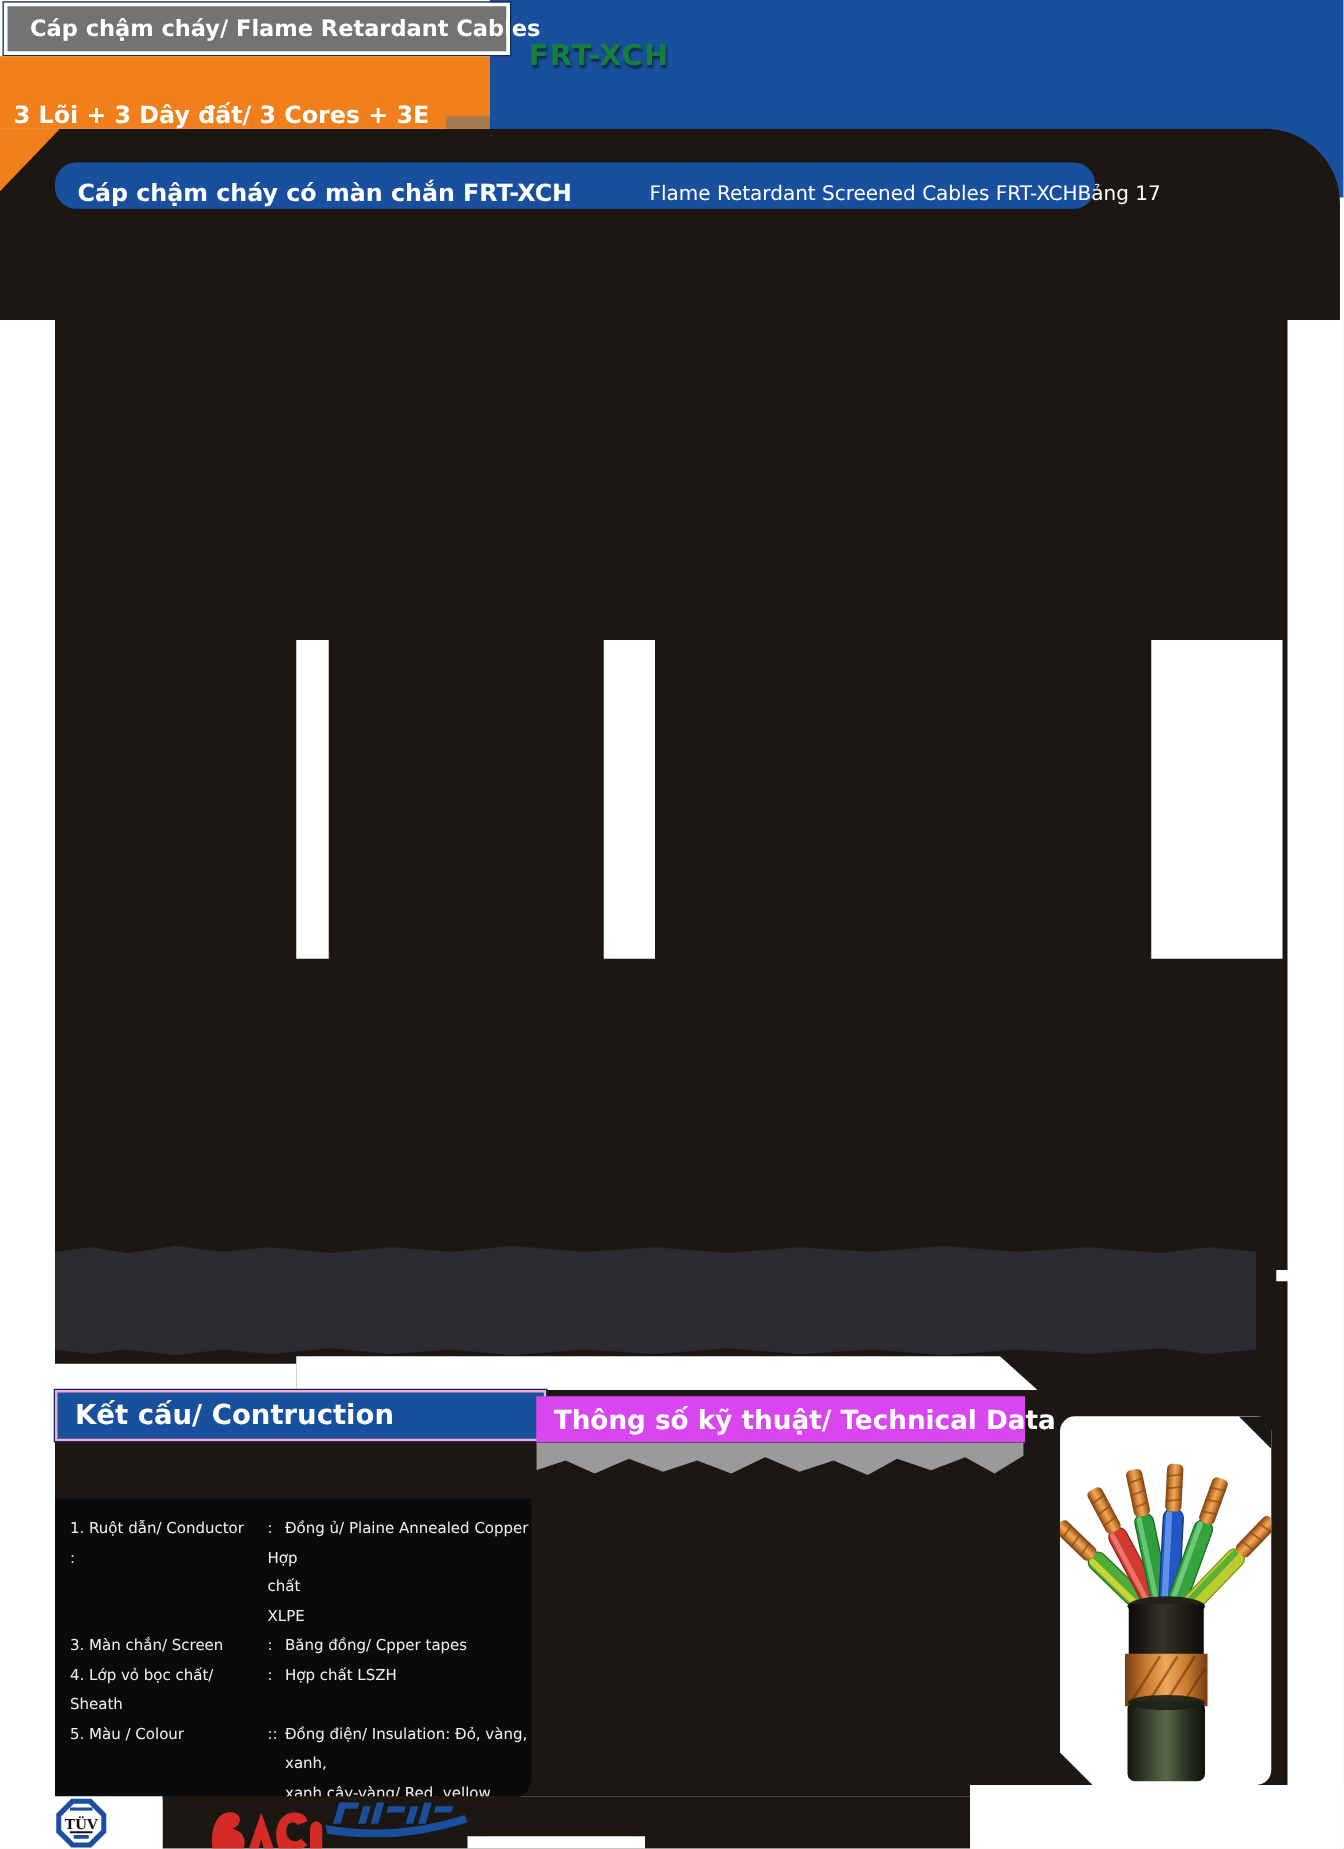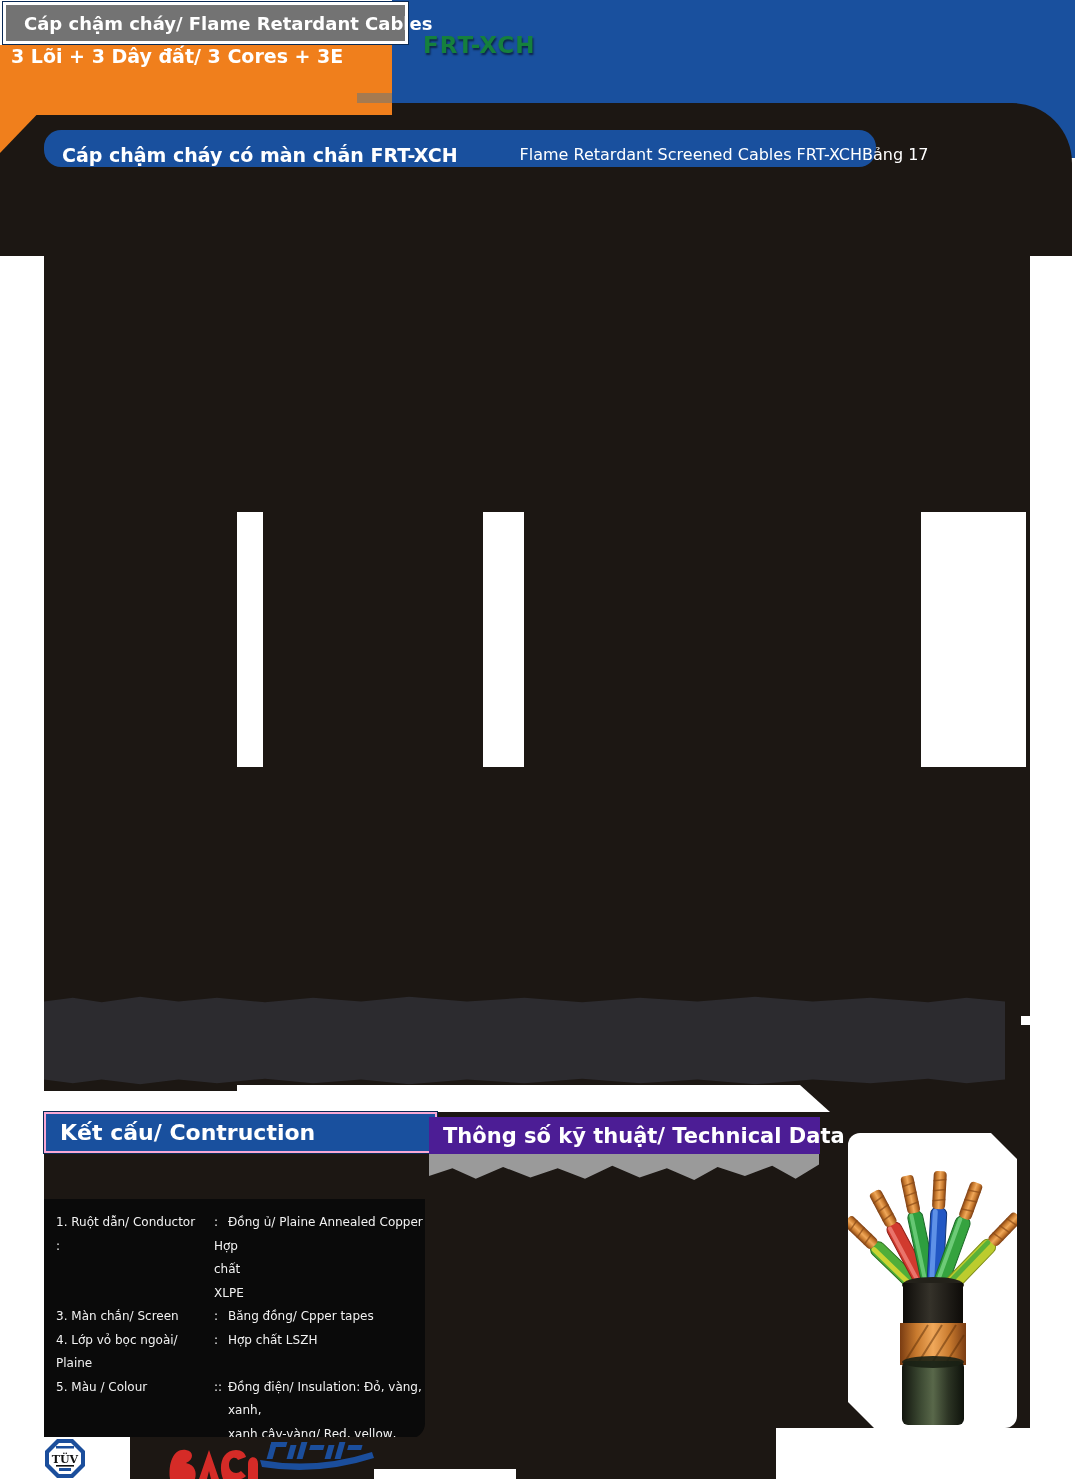--- a/index.html
+++ b/index.html
@@ -11,22 +11,22 @@
   #product-code{left:423px;top:32px;color:#15803d;font-size:23px;font-weight:bold;
                 letter-spacing:1px;text-shadow:1px 2px 2px rgba(0,0,0,.55);}
   #black-top-band{left:0;top:103px;width:1072px;height:153px;background:#1C1713;
                   border-top-right-radius:60px;}
   #orange-corner{left:0;top:103px;width:48px;height:50px;background:#F07F1C;
                  clip-path:polygon(0 0,100% 0,0 100%);}
   #cat-box{left:3px;top:2px;width:381px;height:36px;background:#737373;
            border:3px solid #fff;outline:1px solid #0A2A55;
            display:flex;align-items:center;padding-left:18px;}
   #cat-box span{color:#fff;font-size:18px;font-weight:bold;white-space:nowrap;}
-  #orange-box{left:0;top:45px;width:392px;height:70px;background:#F07F1C;
-              display:flex;align-items:flex-start;padding-left:11px;box-sizing:border-box;}
+  #orange-box{left:0;top:45px;width:392px;height:58px;background:#F07F1C;
+              display:flex;align-items:flex-end;padding-left:11px;box-sizing:border-box;}
   #orange-box span{color:#fff;font-size:19px;font-weight:bold;white-space:nowrap;}
   #tan-square{left:357px;top:93px;width:35px;height:10px;background:#A57A50;}
   
   #title-bar{left:44px;top:130px;width:832px;height:37px;background:#19509E;
              display:flex;align-items:center;box-sizing:border-box;
              padding:12px 14px 0 18px;color:#fff;border-radius:17px;}
   #title-vi{font-size:19px;font-weight:bold;white-space:nowrap;}
   #title-en{font-size:16px;margin-left:62px;white-space:nowrap;}
   #table-ref{font-size:16px;margin-left:auto;white-space:nowrap;}
   
@@ -42,21 +42,21 @@
      clip-path:polygon(0 8%,3% 4%,6% 9%,10% 3%,14% 8%,18% 4%,23% 9%,28% 4%,33% 8%,38% 3%,44% 8%,50% 4%,56% 9%,62% 4%,68% 8%,74% 3%,80% 8%,86% 4%,92% 9%,96% 4%,100% 8%,100% 92%,96% 96%,92% 91%,86% 96%,80% 92%,74% 97%,68% 92%,62% 96%,56% 91%,50% 96%,44% 92%,38% 97%,33% 92%,28% 96%,23% 91%,18% 96%,14% 92%,10% 97%,6% 92%,3% 96%,0 92%);}
   #white-strip-left{left:44px;top:1091px;width:193px;height:21px;background:#fff;}
   #white-strip-main{left:237px;top:1085px;width:563px;height:27px;background:#fff;}
   #white-strip-tri{left:800px;top:1085px;width:30px;height:27px;background:#fff;
                    clip-path:polygon(0 0,100% 100%,0 100%);}
   
   #constr-header{left:44px;top:1112px;width:375px;height:37px;background:#19509E;
                  border:2px solid #f9a8d4;outline:1px solid #0A2A55;
                  display:flex;align-items:center;padding-left:14px;}
   #constr-header span{color:#fff;font-size:22px;font-weight:bold;white-space:nowrap;}
-  #tech-header{left:429px;top:1117px;width:391px;height:37px;background:#4c1d95;
+  #tech-header{left:429px;top:1117px;width:391px;height:37px;background:#d946ef;
                display:flex;align-items:center;padding-left:14px;box-sizing:border-box;}
   #tech-header span{color:#fff;font-size:21px;font-weight:bold;white-space:nowrap;}
   #tech-gray{left:429px;top:1154px;width:390px;height:26px;background:#9A9A9A;
      clip-path:polygon(0 0,100% 0,100% 40%,94% 95%,88% 45%,81% 85%,74% 50%,68% 100%,61% 55%,54% 90%,47% 45%,40% 95%,33% 55%,26% 90%,19% 50%,12% 95%,6% 55%,0 85%);}
   
   #constr-panel{left:44px;top:1155px;width:381px;height:240px;background:#0A0A0A;
                 border-radius:0 0 16px 0;box-sizing:border-box;
                 padding:12px 0 0 12px;color:#F2F2F2;font-size:12px;margin-top:44px;}
   .c-row{display:grid;grid-template-columns:158px 14px 1fr;line-height:23.5px;}
   .c-val div{line-height:23.5px;}
@@ -131,21 +131,21 @@
     <div class="c-row">
       <span>:</span>
       <span>Hợp chất XLPE</span>
     </div>
     <div class="c-row">
       <span><span>3.</span> <span>Màn chắn/ Screen</span></span>
       <span>:</span>
       <span>Băng đồng/ Cpper tapes</span>
     </div>
     <div class="c-row">
-      <span><span>4.</span> <span>Lớp vỏ bọc ngoài/ Plaine</span></span>
+      <span><span>4.</span> <span>Lớp vỏ bọc chất/ Sheath</span></span>
       <span>:</span>
       <span>Hợp chất LSZH</span>
     </div>
     <div class="c-row">
       <span><span>5.</span> <span>Màu / Colour</span></span>
       <span>::</span>
       <span class="c-val">
         <div>Đồng điện/ Insulation: Đỏ, vàng, xanh,</div>
         <div>xanh cây-vàng/ Red, yellow, blue,</div>
         <div>green-yellow(x3)</div>

